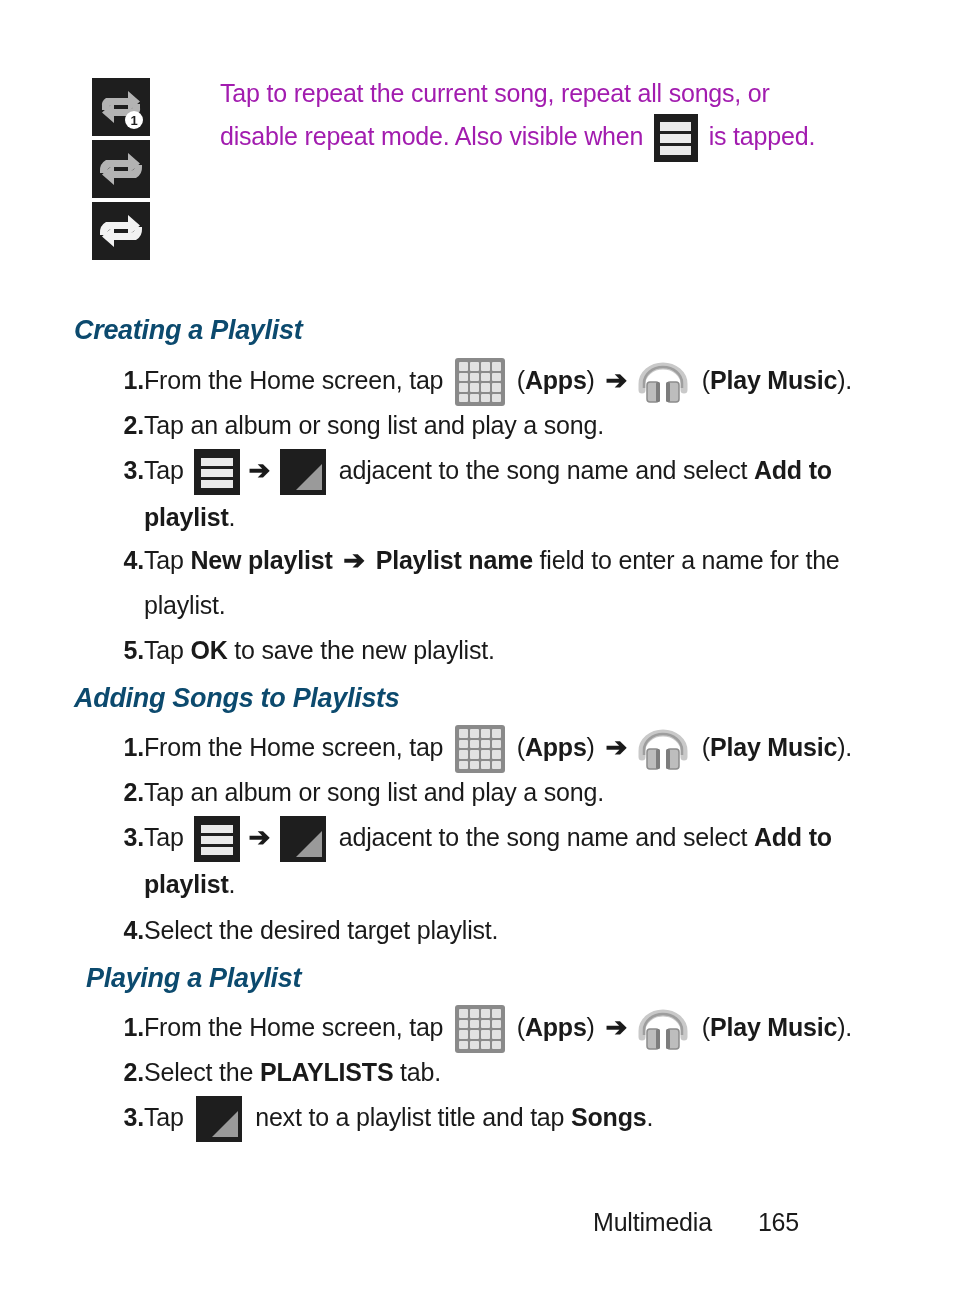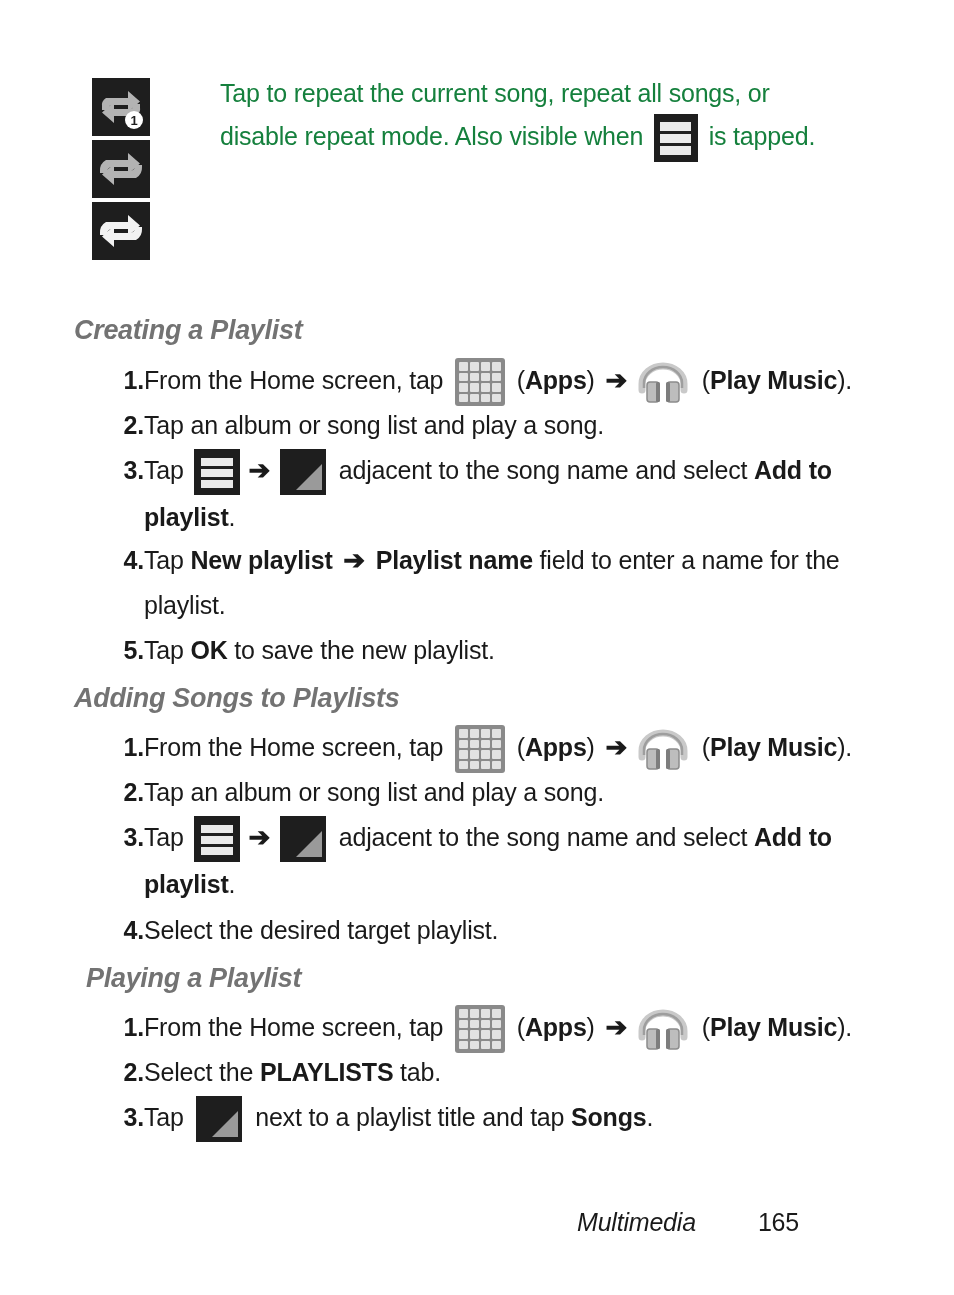--- a/index.html
+++ b/index.html
@@ -41,31 +41,31 @@
     height: 58px;
     background: #1e1e1e;
     margin-bottom: 4px;
     position: relative;
   }
   .note-text {
     margin-left: 128px;
     font-size: 25px;
     line-height: 42px;
     letter-spacing: -0.2px;
-    color: #15803d;
+    color: #a21caf;
   }
   .note-text .line2 { white-space: nowrap; }
 
   
   .section-head {
     position: absolute;
     font-size: 27px;
     font-weight: bold;
     font-style: italic;
-    color: #737373;
+    color: #0c4a6e;
     letter-spacing: -0.3px;
     white-space: nowrap;
   }
 
   
   .step {
     position: absolute;
     font-size: 25px;
     line-height: 45px;
     letter-spacing: -0.2px;
@@ -191,21 +191,21 @@
     left: 0;
     bottom: 58px;
     width: 954px;
     text-align: right;
     padding-right: 155px;
     box-sizing: border-box;
     font-size: 25px;
     color: #1a1a1a;
     letter-spacing: -0.2px;
   }
-  .footer .label { margin-right: 62px; font-style: italic; }
+  .footer .label { margin-right: 46px; }
 </style>
 </head>
 <body>
 
 <div class="page">
 
   <div class="note-block">
 
     <div class="note-icons">
 

